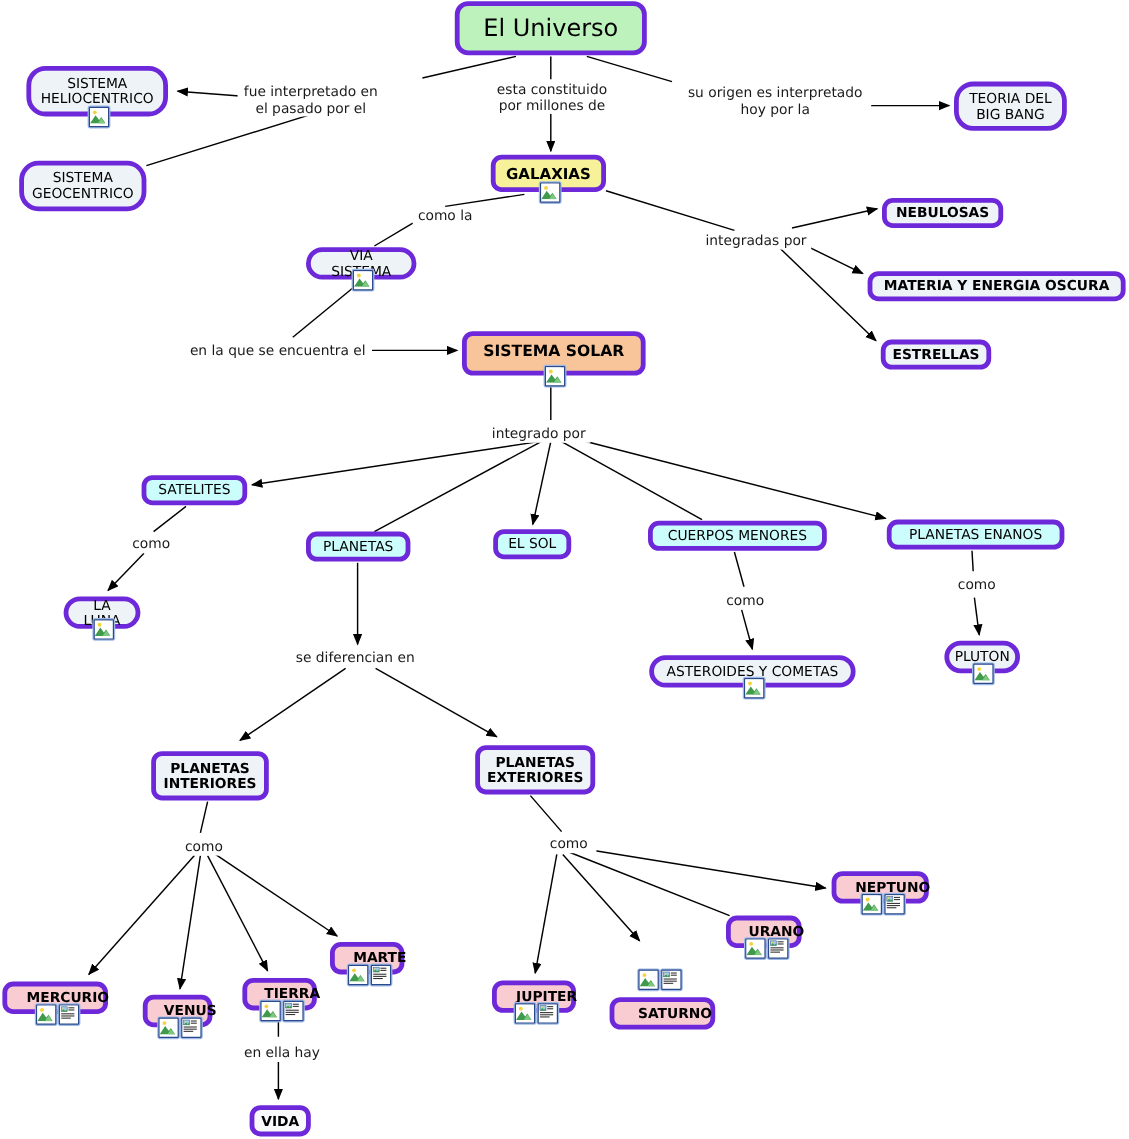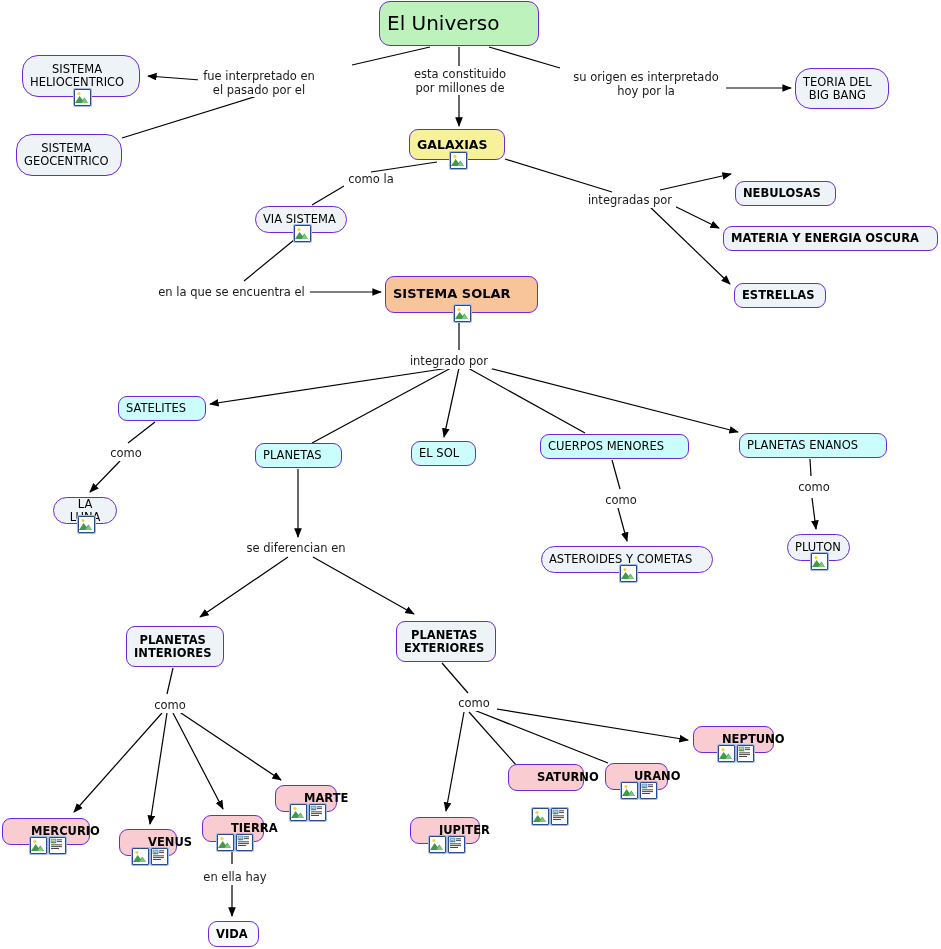--- a/index.html
+++ b/index.html
@@ -1,21 +1,21 @@
 <!DOCTYPE html>
 <html><head>
 <meta charset="utf-8">
 <style>
   html,body{margin:0;padding:0;background:#ffffff;}
   body{font-family:"DejaVu Sans","Liberation Sans",sans-serif;}
   #map{position:relative;width:941px;height:949px;overflow:hidden;background:#fff;}
   #edges{position:absolute;left:0;top:0;width:941px;height:949px;}
 
   .node{position:absolute;box-sizing:border-box;display:flex;align-items:center;
-        text-align:center;border:1px solid #6d28d9;
+        justify-content:center;text-align:center;border:4px solid #6d28d9;
         border-radius:9px;background:#eaf2f5;color:#000;line-height:1.12;
         padding:3px 7px;white-space:pre-line;}
   .node .lbl{display:block;}
 
   .t-plain{font-size:11.5px;font-weight:400;background:#edf3f6;border-radius:16px;}
   .t-bold{font-size:11.5px;font-weight:bold;background:#edf3f6;}
   .t-cyan{font-size:11.5px;font-weight:normal;background:#ccfdfd;}
   .t-pink{font-size:11.5px;font-weight:bold;background:#f9ccd1;padding-left:28px;}
   .t-yellow{font-size:12.5px;font-weight:bold;background:#f7f29a;}
   .t-orange{font-size:13px;font-weight:bold;background:#f8c59a;}
@@ -109,21 +109,21 @@
       <div class="icons" style="left: 449.5px; top: 152px;">
         <span class="ico">
           <svg viewBox="0 0 13 13" xmlns="http://www.w3.org/2000/svg">
             <rect x="0" y="0" width="13" height="13" fill="#ffffff"></rect>
             <circle cx="4" cy="3.6" r="1.6" fill="#f5d33a"></circle>
             <path d="M0 13 L4.6 6 L7.6 10 L9.4 7.6 L13 13 Z" fill="#3f9b4a"></path>
             <path d="M6.5 13 L9.4 8.4 L13 13 Z" fill="#7dc77f"></path>
           </svg>
         </span>
       </div>
-      <div class="node t-bold" style="left: 735px; top: 181px; width: 101px; height: 25px;"><span class="lbl">NEBULOSAS</span></div>
+      <div class="node t-bold" style="left: 735px; top: 165px; width: 101px; height: 25px;"><span class="lbl">NEBULOSAS</span></div>
       <div class="node t-bold" style="left: 723px; top: 226px; width: 215px; height: 25px;"><span class="lbl">MATERIA Y ENERGIA OSCURA</span></div>
       <div class="node t-bold" style="left: 734px; top: 283px; width: 92px; height: 25px;"><span class="lbl">ESTRELLAS</span></div>
       <div class="node t-plain" style="left: 255px; top: 206px; width: 92px; height: 27px;"><span class="lbl">VIA SISTEMA</span></div>
       <div class="icons" style="left: 293.5px; top: 225px;">
         <span class="ico">
           <svg viewBox="0 0 13 13" xmlns="http://www.w3.org/2000/svg">
             <rect x="0" y="0" width="13" height="13" fill="#ffffff"></rect>
             <circle cx="4" cy="3.6" r="1.6" fill="#f5d33a"></circle>
             <path d="M0 13 L4.6 6 L7.6 10 L9.4 7.6 L13 13 Z" fill="#3f9b4a"></path>
             <path d="M6.5 13 L9.4 8.4 L13 13 Z" fill="#7dc77f"></path>
@@ -297,21 +297,21 @@
             <circle cx="2.6" cy="2.4" r="0.7" fill="#f5d33a"></circle>
             <path d="M1 5 L3 3 L4.3 4.4 L5.6 3.2 L6 5 Z" fill="#3f9b4a"></path>
             <rect x="7" y="1.4" width="5" height="0.9" fill="#333"></rect>
             <rect x="7" y="3.2" width="5" height="0.9" fill="#333"></rect>
             <rect x="1" y="6.4" width="11" height="0.9" fill="#333"></rect>
             <rect x="1" y="8.2" width="11" height="0.9" fill="#333"></rect>
             <rect x="1" y="10" width="8" height="0.9" fill="#333"></rect>
           </svg>
         </span>
       </div>
-      <div class="node t-pink" style="left: 508px; top: 764px; width: 76px; height: 27px;"><span class="lbl">SATURNO</span></div>
+      <div class="node t-pink" style="left: 508px; top: 831px; width: 88px; height: 27px;"><span class="lbl">SATURNO</span></div>
       <div class="icons" style="left: 532px; top: 808px;">
         <span class="ico">
           <svg viewBox="0 0 13 13" xmlns="http://www.w3.org/2000/svg">
             <rect x="0" y="0" width="13" height="13" fill="#ffffff"></rect>
             <circle cx="4" cy="3.6" r="1.6" fill="#f5d33a"></circle>
             <path d="M0 13 L4.6 6 L7.6 10 L9.4 7.6 L13 13 Z" fill="#3f9b4a"></path>
             <path d="M6.5 13 L9.4 8.4 L13 13 Z" fill="#7dc77f"></path>
           </svg>
         </span>
         <span class="ico">

